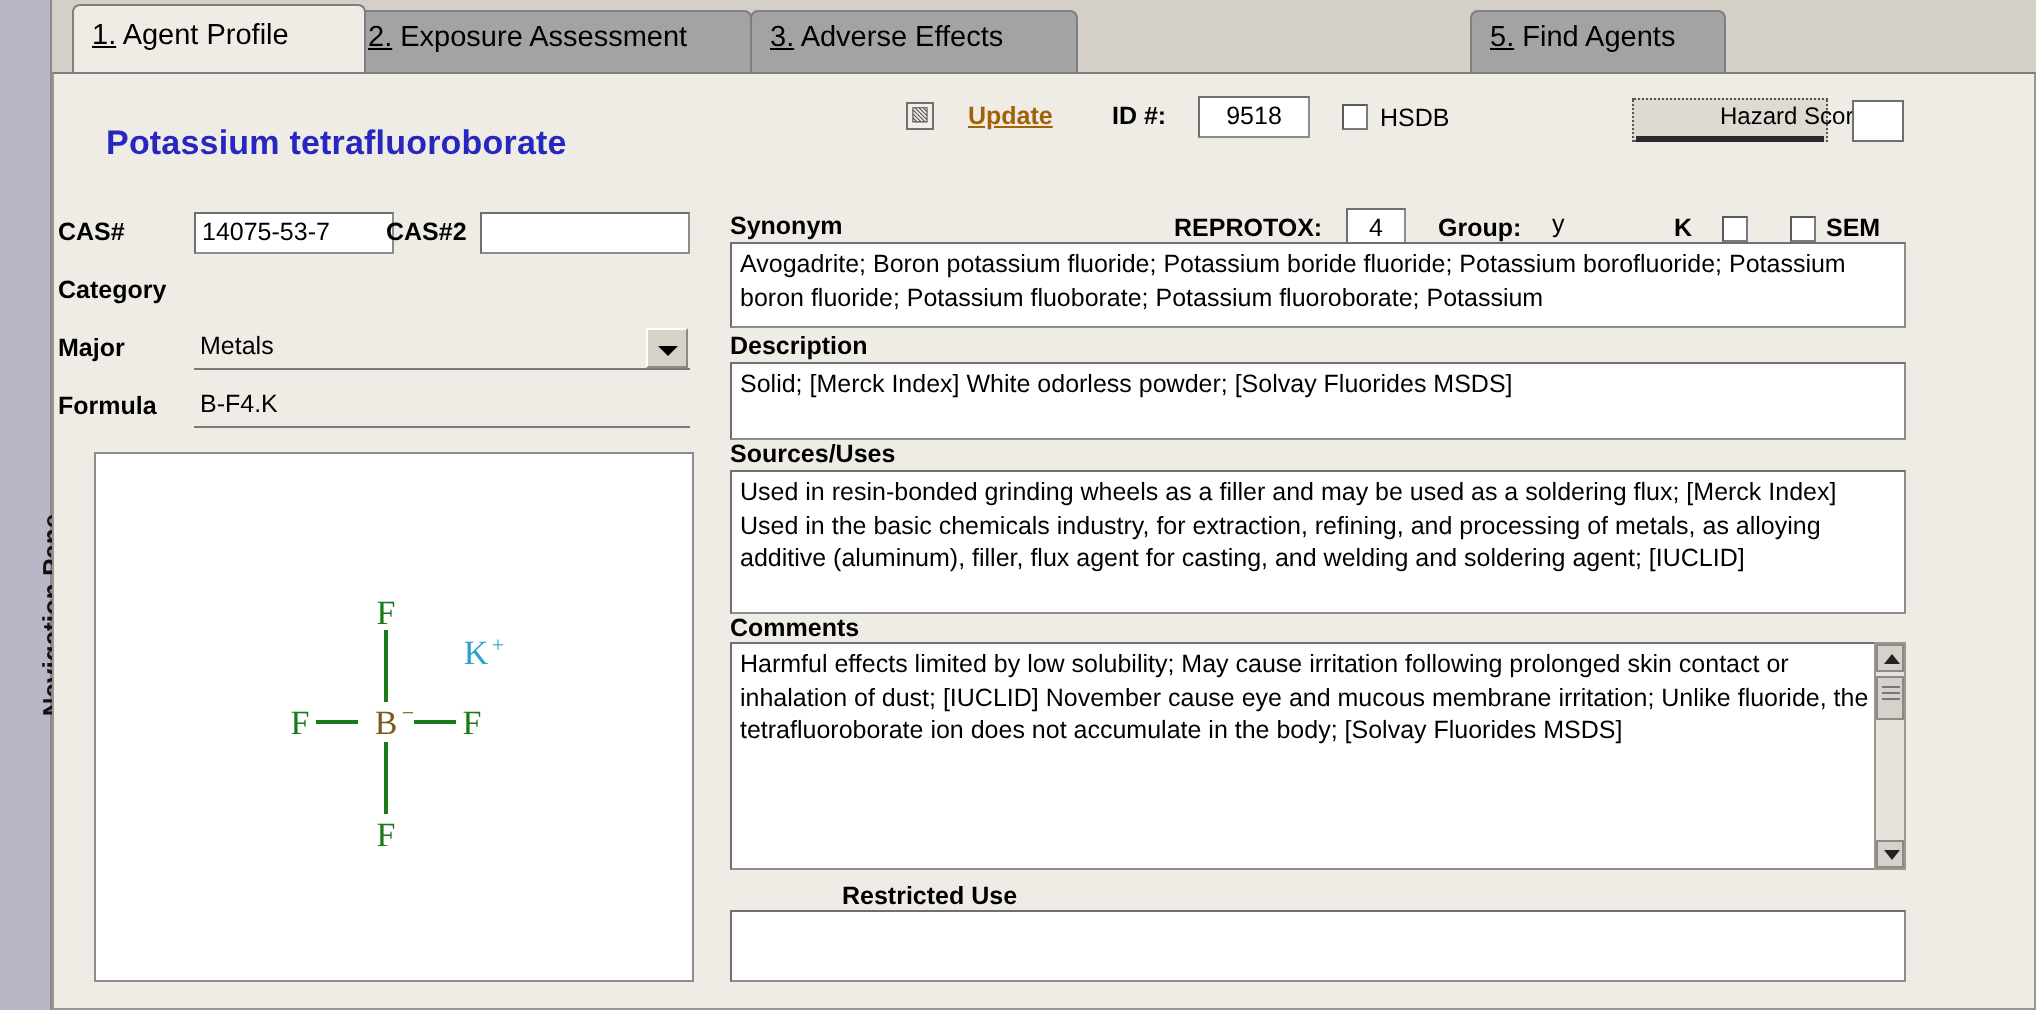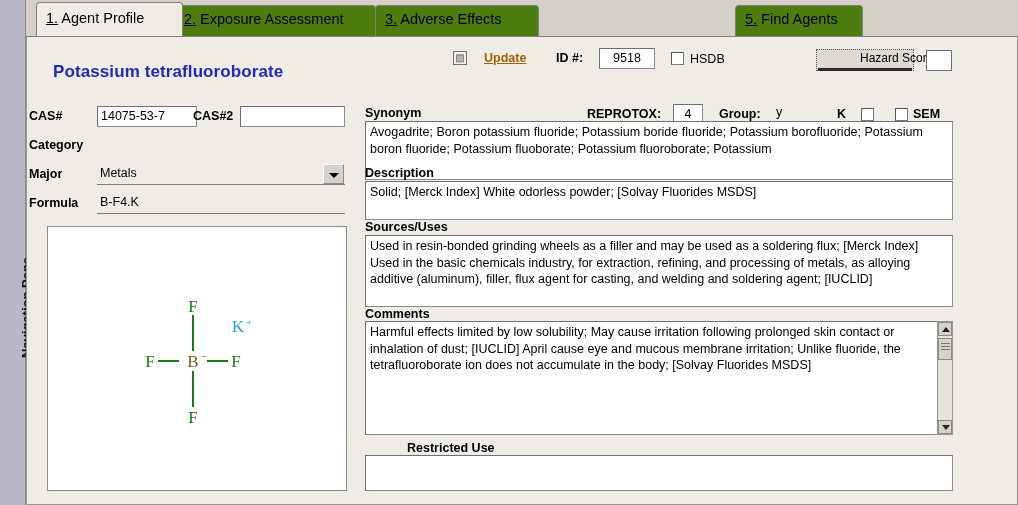--- a/index.html
+++ b/index.html
@@ -33,21 +33,21 @@
     white-space: nowrap;
   }
 
   
   #tabstrip {
     position: absolute; left: 26px; top: 0; width: 992px; height: 36px;
     background: #d4d0c8;
   }
   .tab {
     position: absolute; top: 5px; height: 31px;
-    background: #4d7c0f;
+    background: #a3a3a3;
     border: 1px solid #7f7f7f;
     border-bottom: none;
     border-radius: 4px 4px 0 0;
     font-size: 14.5px; color: #000;
     padding: 5px 9px 0 9px;
     white-space: nowrap;
   }
   .tab.active {
     background: #efece6;
     top: 2px; height: 34px;
@@ -289,33 +289,33 @@
     <div class="sectlabel" style="left:338px; top:69px;">Synonym</div>
     <div class="lbl b" style="left:560px; top:70px;">REPROTOX:</div>
     <div class="field center" style="left:646px; top:67px; width:30px; height:20px;">4</div>
     <div class="lbl b" style="left:692px; top:70px;">Group:</div>
     <div class="underline-field" style="left:746px; top:66px; width:52px; height:21px;">y</div>
     <div class="lbl b" style="left:810px; top:70px;">K</div>
     <div class="cbox" style="left:834px; top:71px;"></div>
     <div class="cbox" style="left:868px; top:71px;"></div>
     <div class="lbl b" style="left:886px; top:70px;">SEM</div>
 
-    <div class="area" style="left:338px; top:84px; width:588px; height:59px; white-space:normal;">Avogadrite; Boron potassium fluoride; Potassium boride fluoride; Potassium borofluoride; Potassium boron fluoride; Potassium fluoborate; Potassium fluoroborate; Potassium</div>
+    <div class="area" style="left:338px; top:84px; width:588px; height:43px; white-space:normal;">Avogadrite; Boron potassium fluoride; Potassium boride fluoride; Potassium borofluoride; Potassium boron fluoride; Potassium fluoborate; Potassium fluoroborate; Potassium</div>
 
     <div class="sectlabel" style="left:338px; top:129px;">Description</div>
     <div class="area" style="left:338px; top:144px; width:588px; height:39px; white-space:normal;">Solid; [Merck Index] White odorless powder; [Solvay Fluorides MSDS]</div>
 
     <div class="sectlabel" style="left:338px; top:183px;">Sources/Uses</div>
     <div class="area" style="left:338px; top:198px; width:588px; height:72px; white-space:normal;">Used in resin-bonded grinding wheels as a filler and may be used as a soldering flux; [Merck Index] Used in the basic chemicals industry, for extraction, refining, and processing of metals, as alloying additive (aluminum), filler, flux agent for casting, and welding and soldering agent; [IUCLID]</div>
 
     <div class="sectlabel" style="left:338px; top:270px;">Comments</div>
-    <div class="area" style="left:338px; top:284px; width:588px; height:114px; white-space:normal;">Harmful effects limited by low solubility; May cause irritation following prolonged skin contact or inhalation of dust; [IUCLID] April cause eye and mucous membrane irritation; Unlike fluoride, the tetrafluoroborate ion does not accumulate in the body; [Solvay Fluorides MSDS]</div>
+    <div class="area" style="left:338px; top:284px; width:588px; height:114px; white-space:normal;">Harmful effects limited by low solubility; May cause irritation following prolonged skin contact or inhalation of dust; [IUCLID] November cause eye and mucous membrane irritation; Unlike fluoride, the tetrafluoroborate ion does not accumulate in the body; [Solvay Fluorides MSDS]</div>
     <div class="vscroll" style="left:910px; top:284px; width:16px; height:114px;">
       <div class="arrow up"></div>
       <div class="thumb"></div>
       <div class="arrow down"></div>
     </div>
 
-    <div class="sectlabel" style="left:344px; top:404px;padding-left:36px;">Restricted Use</div>
+    <div class="sectlabel" style="left:358px; top:404px;padding-left:36px;">Restricted Use</div>
     <div class="area" style="left:338px; top:418px; width:588px; height:36px;"></div>
 
   </div>
 </div>
 
 </body></html>

